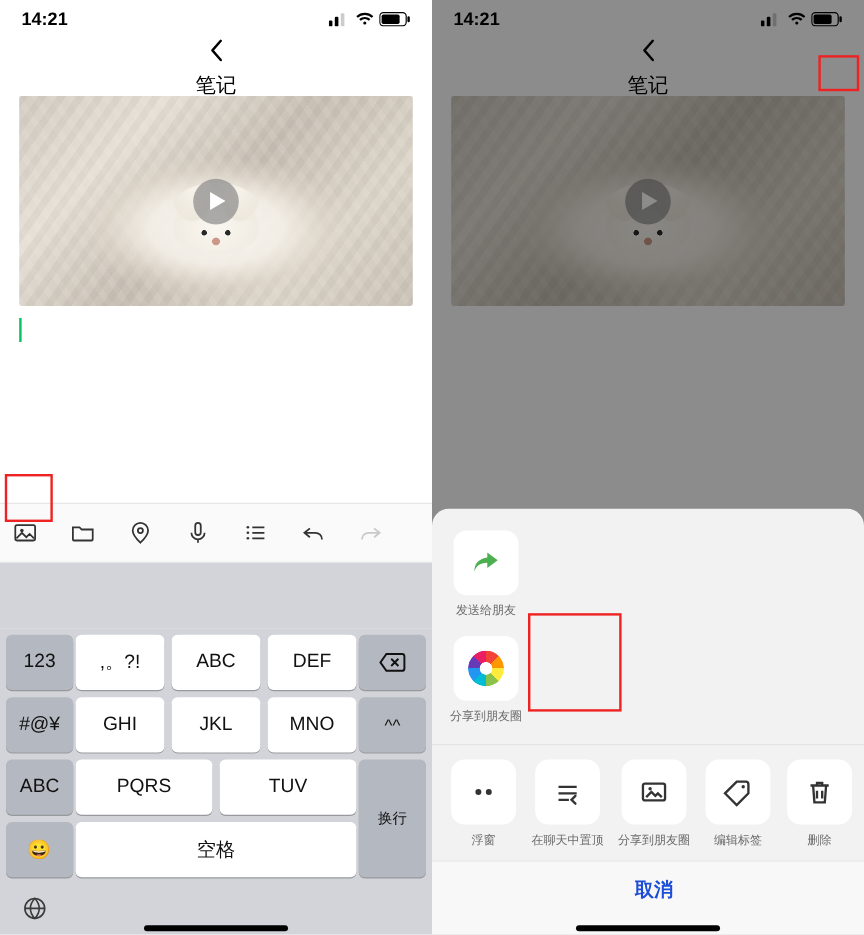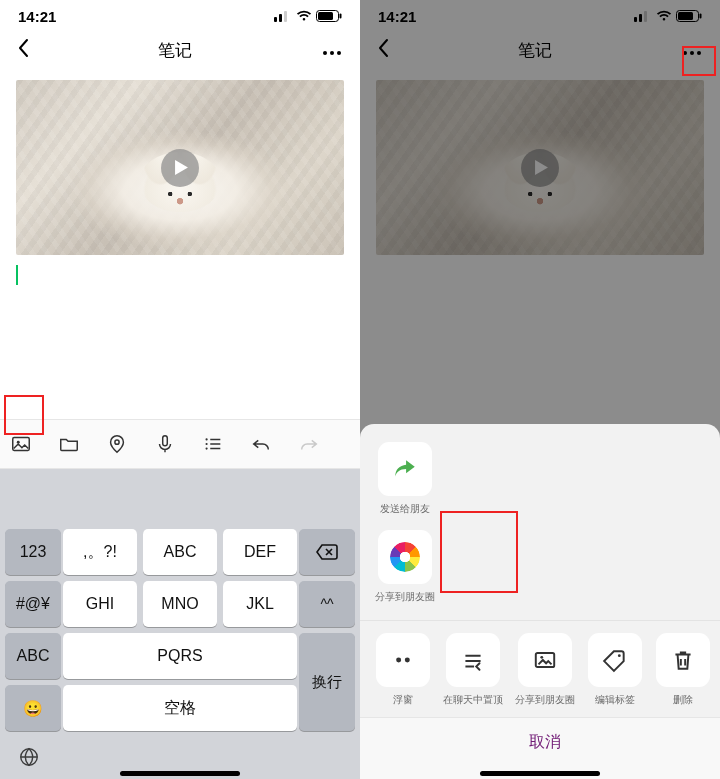--- a/index.html
+++ b/index.html
@@ -5,21 +5,21 @@
   * { margin:0; padding:0; box-sizing:border-box; font-family:-apple-system,"PingFang SC",sans-serif; }
   html,body { width:720px; height:779px; background:#fff; overflow:hidden; }
   .root { display:flex; width:720px; height:779px; }
   .pane { width:360px; height:779px; position:relative; background:#fff; display:flex; flex-direction:column; }
 
   
   .status { height:28px; display:flex; align-items:center; justify-content:space-between; padding:4px 18px 0 18px; font-size:15px; font-weight:600; }
   .status .right { display:flex; align-items:center; gap:4px; }
 
   
-  .hdr { height:44px; display:flex; align-items:center; justify-content:space-between; padding:0 12px; }
+  .hdr { height:44px; display:flex; align-items:center; justify-content:space-between; padding:0 12px;flex-direction:column; }
   .back { font-size:22px; color:#000; line-height:1; padding:4px; }
   .title { font-size:17px; font-weight:500; }
   .dots { font-size:18px; letter-spacing:1px; padding:4px 6px; }
 
   
   .content { flex:0 0 auto; padding:8px 16px 0 16px; }
   .video { width:328px; height:175px; position:relative; border-radius:2px; overflow:hidden; background:
     linear-gradient(135deg,#d4cdc3 0%,#e6e0d6 25%,#c8c0b5 50%,#ddd6ca 75%,#cbc3b7 100%);
   }
   
@@ -81,21 +81,21 @@
   .hl { position:absolute; border:2px solid #e22; pointer-events:none; z-index:80;}
 
   
   .sheet { position:absolute; left:0; right:0; bottom:0; background:#f2f2f2; border-radius:14px 14px 0 0; z-index:50; padding-top:14px;}
   .srow { display:flex; gap:14px; padding:4px 16px 10px 16px; }
   .srow.bb { border-bottom:1px solid #e3e3e3; padding-bottom:16px; margin-bottom:8px;flex-direction:column;}
   .sitem { display:flex; flex-direction:column; align-items:center; gap:6px; width:58px;}
   .sitem .ib { width:54px; height:54px; background:#fff; border-radius:11px; display:flex; align-items:center; justify-content:center; }
   .sitem .lb { font-size:10px; color:#6b6b6b; text-align:center; white-space:nowrap;}
   .sitem .ib svg { width:26px; height:26px; }
-  .cancel { text-align:center; padding:14px 0 26px 10px; font-size:16px; color:#701a75; background:#f8f8f8; border-top:1px solid #e6e6e6;}
+  .cancel { text-align:center; padding:14px 0 26px 10px; font-size:16px; color:#1d4ed8; background:#f8f8f8; border-top:1px solid #e6e6e6;font-weight:bold;}
 
   
   .share-arrow { fill:#4caf50; }
 
   
   .aperture { width:30px; height:30px; border-radius:50%; position:relative;
     background:conic-gradient(#f44336 0 45deg,#ff9800 45deg 90deg,#ffeb3b 90deg 135deg,#8bc34a 135deg 180deg,#00bcd4 180deg 225deg,#2196f3 225deg 270deg,#673ab7 270deg 315deg,#e91e63 315deg 360deg);
     -webkit-mask:radial-gradient(circle,transparent 5px,#000 5.5px);
             mask:radial-gradient(circle,transparent 5px,#000 5.5px);
   }
@@ -214,39 +214,40 @@
           <div class="key g">😀</div>
         </div>
         <div class="gridM">
           <div class="mr">
             <div class="key">,。?!</div>
             <div class="key">ABC</div>
             <div class="key">DEF</div>
           </div>
           <div class="mr">
             <div class="key">GHI</div>
+            <div class="key">JKL</div>
             <div class="key">MNO</div>
-            <div class="key">JKL</div>
           </div>
           <div class="mr">
             <div class="key">PQRS</div>
+            <div class="key">TUV</div>
           </div>
           <div class="mr">
             <div class="key">空格</div>
           </div>
         </div>
         <div class="gridR">
           <div class="key g">
             <svg width="24" height="18" viewBox="0 0 24 18" fill="none" stroke="#111" stroke-width="1.6">
                 <path d="M7 2h13a2 2 0 012 2v10a2 2 0 01-2 2H7l-5-7 5-7z"></path>
                 <path d="M11 6l6 6M17 6l-6 6"></path>
               </svg>
           </div>
           <div class="key g" style="font-size:14px">^^</div>
-          <div class="key g tall" style="font-size:15px">换行</div>
+          <div class="key g tall" style="font-size:12px">换行</div>
         </div>
       </div>
     </div>
 
     <div class="globe">
       <svg viewBox="0 0 24 24">
           <circle cx="12" cy="12" r="9"></circle>
           <path d="M3 12h18M12 3c2.5 2.5 4 5.5 4 9s-1.5 6.5-4 9c-2.5-2.5-4-5.5-4-9s1.5-6.5 4-9z"></path>
         </svg>
     </div>

